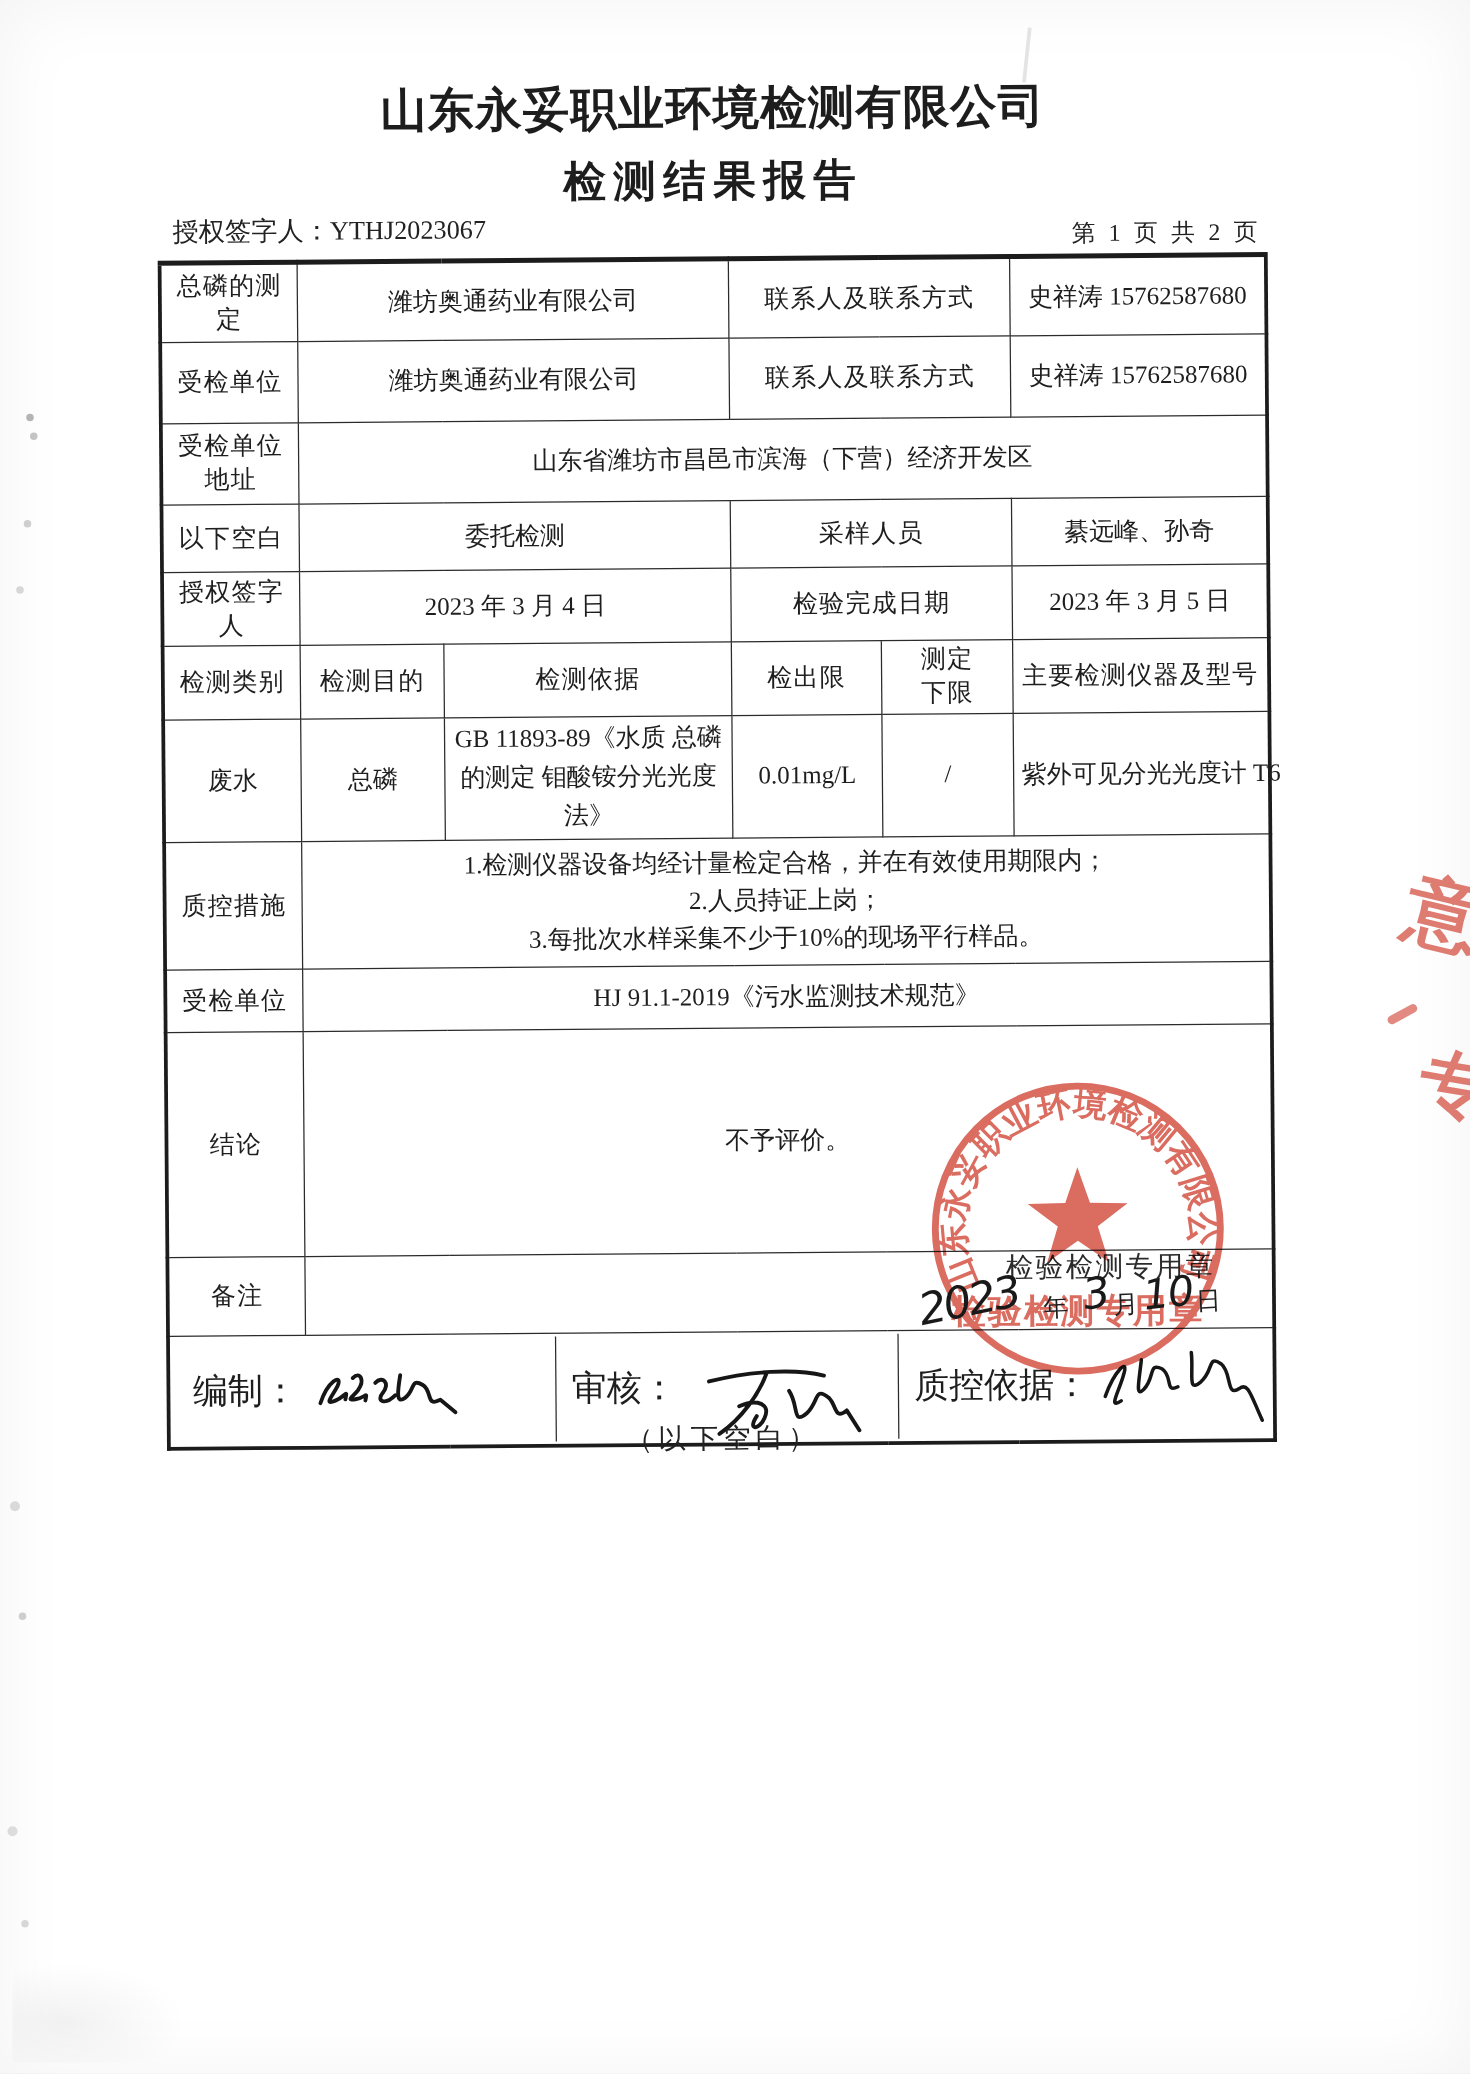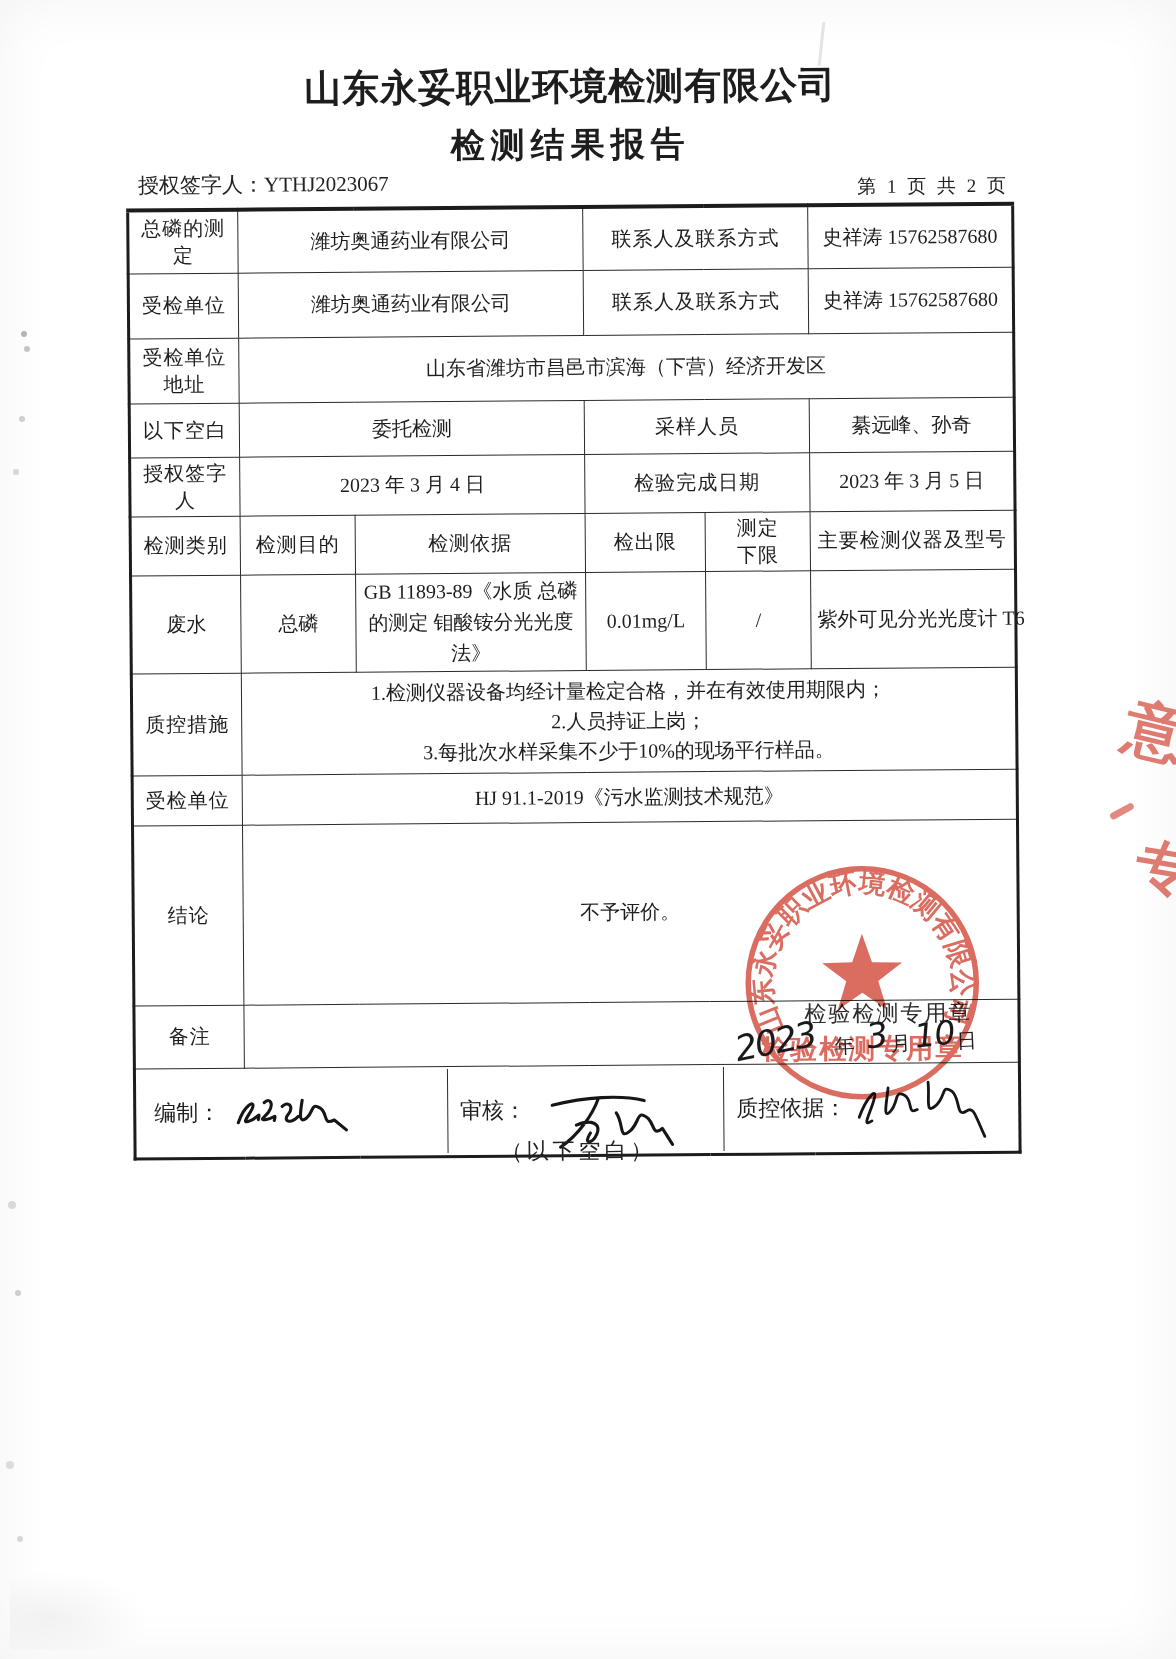--- a/index.html
+++ b/index.html
@@ -61,21 +61,21 @@
   tr.r1{height:63px;}  tr.r2{height:65px;}  tr.r3{height:65px;}
   tr.r4{height:54px;}  tr.r5{height:58px;}  tr.r6{height:58px;}
   tr.r7{height:95px;}  tr.r8{height:102px;} tr.r9{height:50px;}
   tr.r10{height:180px;} tr.r11{height:63px;} tr.r12{height:67px;}
   td.sigrow{padding:0;height:67px;}
   .sigflex{display:flex;width:100%;height:100%;}
   .sigcell{display:flex;align-items:center;padding-left:12px;box-sizing:border-box;text-align:left;}
   .sigcell.c1{width:310px;}
   .sigcell.c2{width:281px;border-left:1.5px solid #2b2b2b;}
   .sigcell.c3{width:294px;border-left:1.5px solid #2b2b2b;}
-  .siglabel{font-size:22px;color:#1e1e1e;white-space:nowrap;}
+  .siglabel{font-size:28px;color:#1e1e1e;white-space:nowrap;}
   .sig-svg{overflow:visible;}
   .sig-svg path{fill:none;stroke:#161616;stroke-width:3.1;stroke-linecap:round;stroke-linejoin:round;}
   .footer-note{
     position:absolute;top:1136px;left:0;width:1150px;
     text-align:center;font-size:22px;letter-spacing:4px;color:#222;
   }
   
   .printed-seal-title{
     position:absolute;left:802px;top:1001px;width:180px;
     font-size:22px;letter-spacing:2px;color:#2b2b2b;z-index:3;

